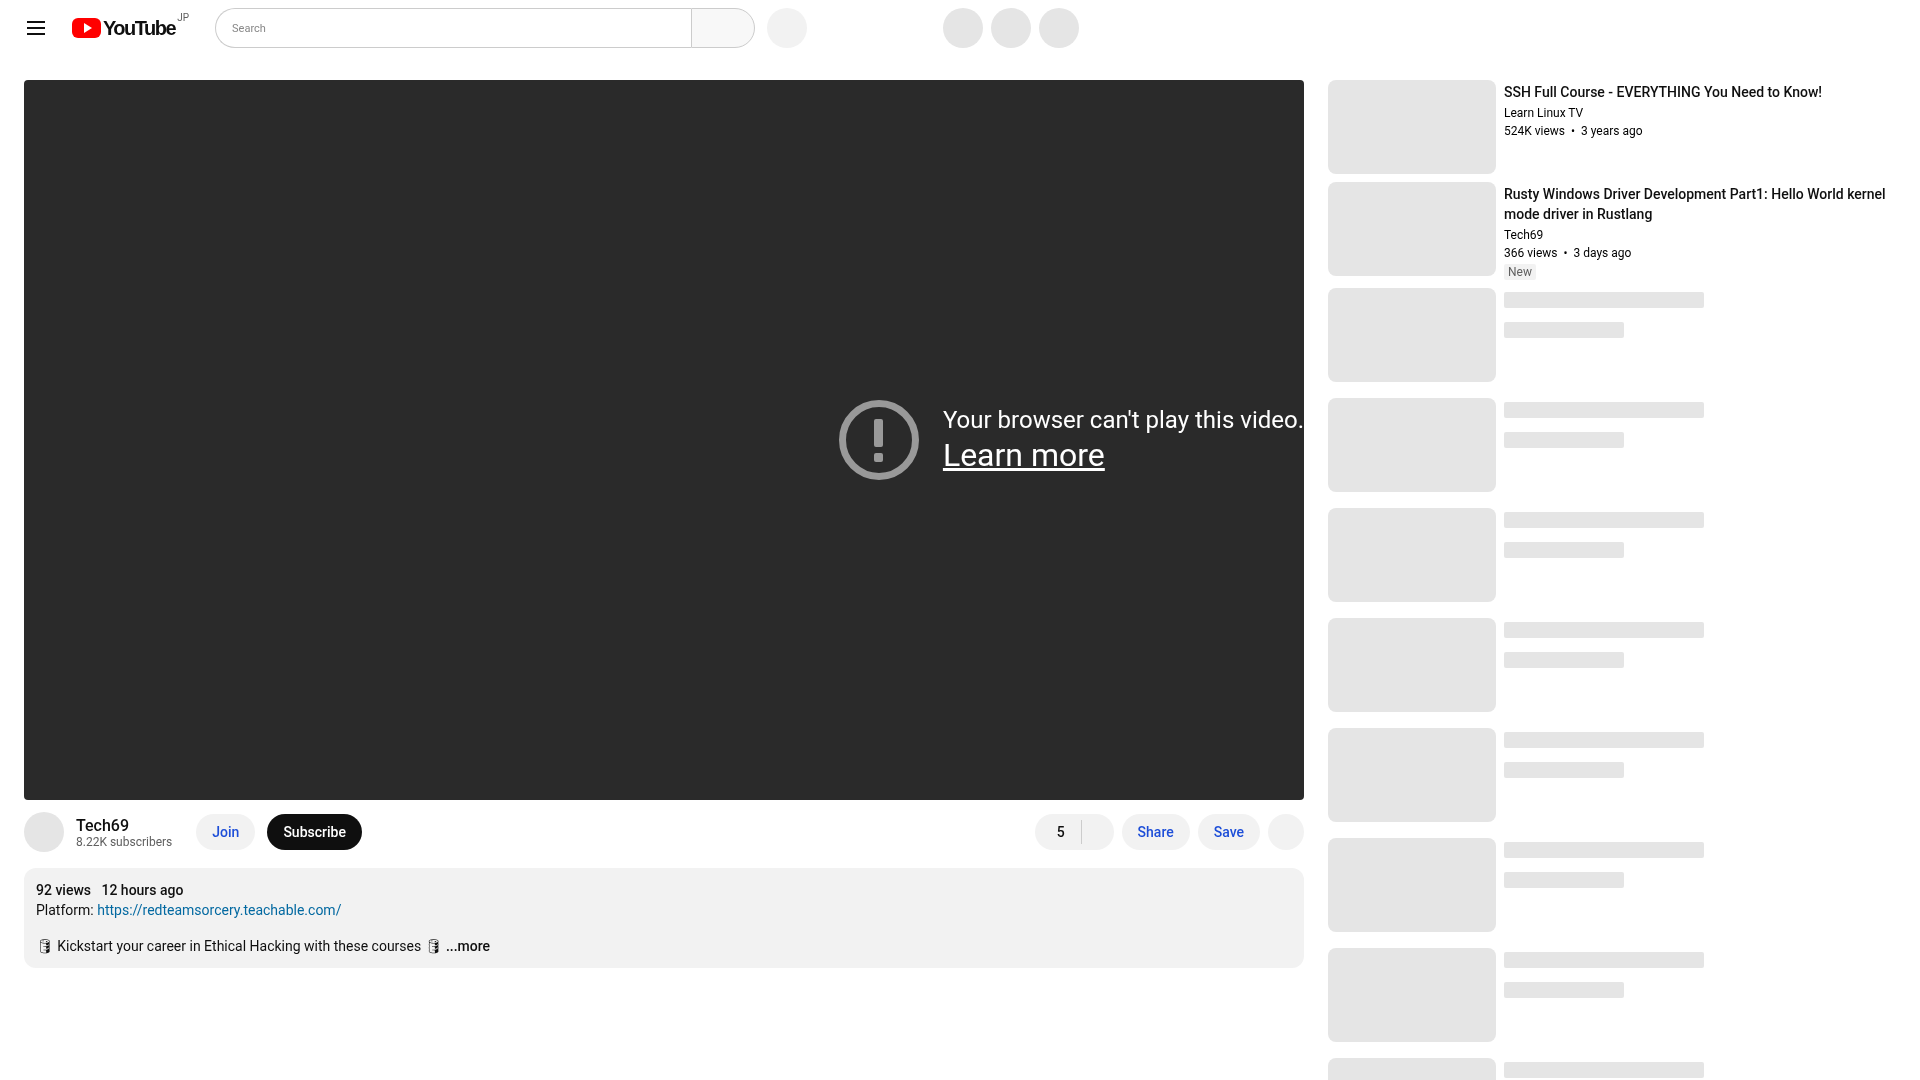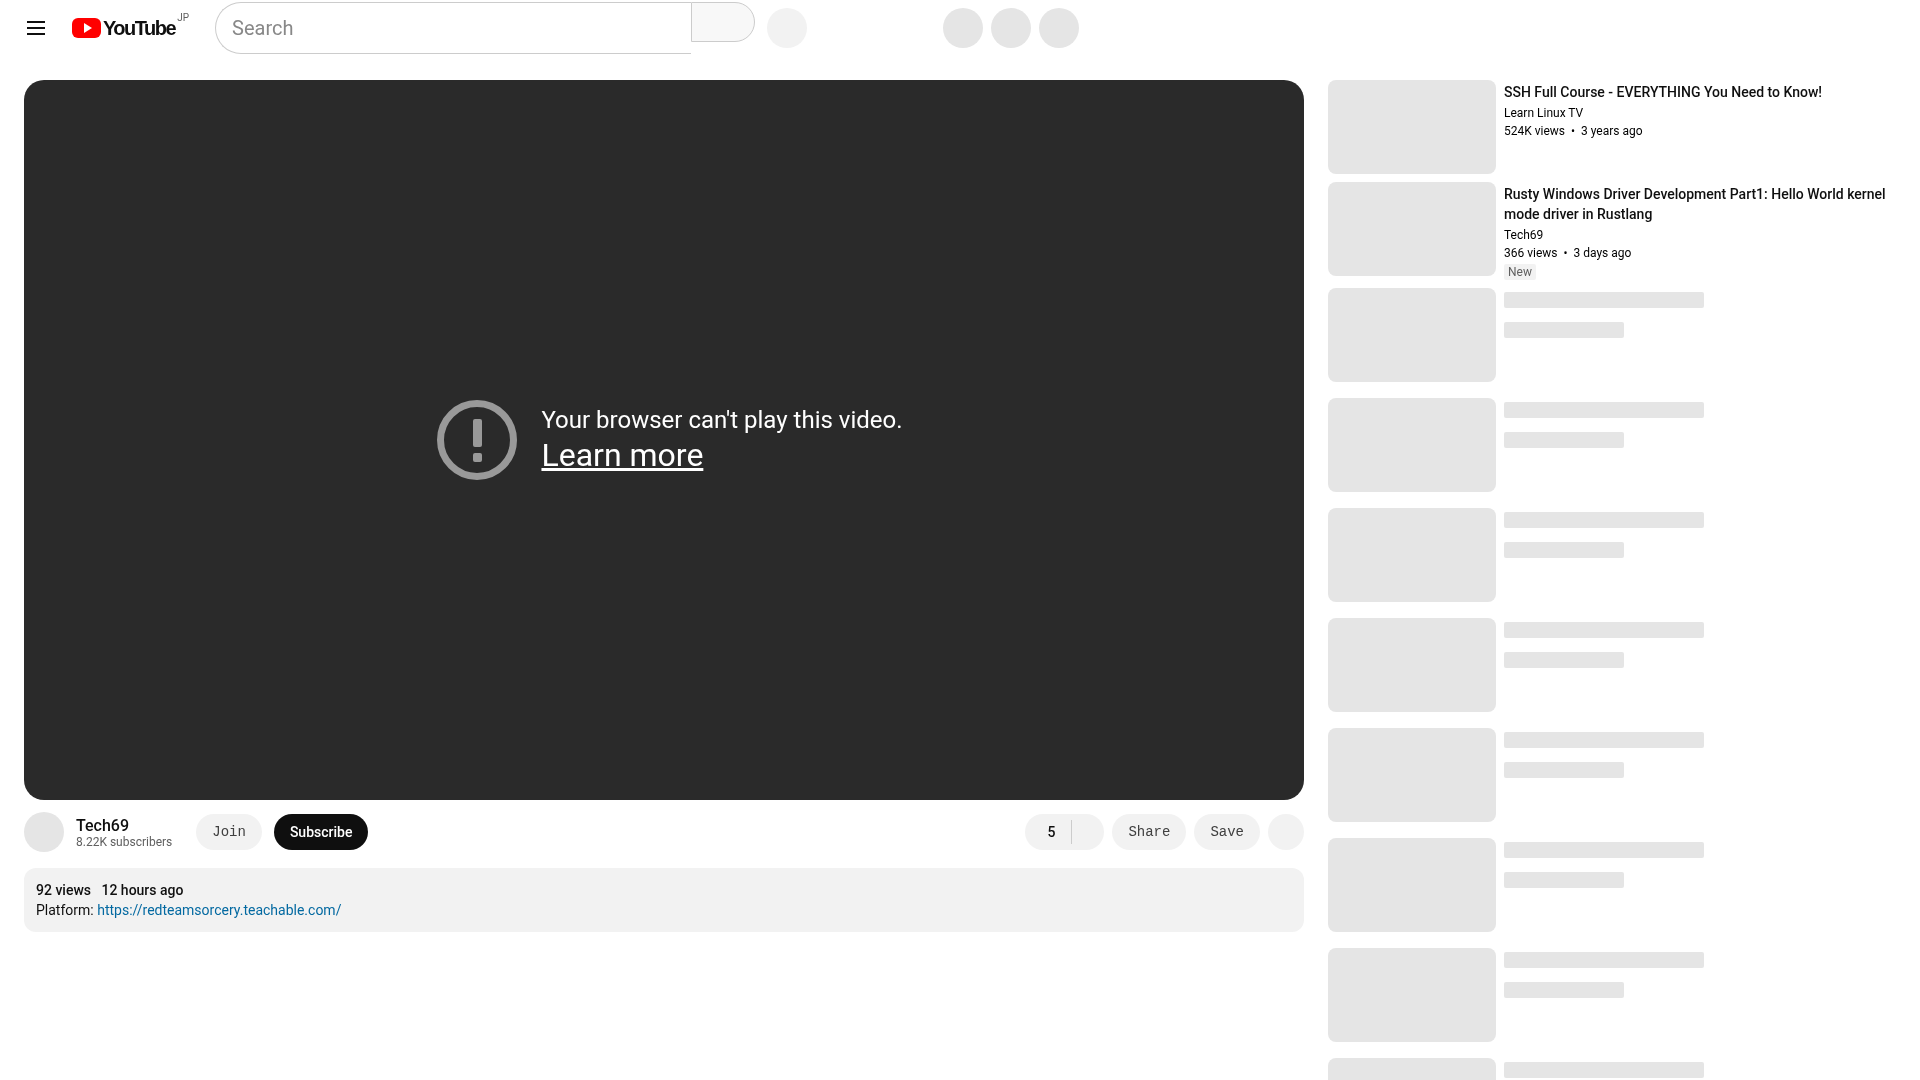--- a/index.html
+++ b/index.html
@@ -10,53 +10,53 @@
 .header-left { display: flex; align-items: center; }
 .menu-btn { width: 40px; height: 40px; border-radius: 50%; display: flex; align-items: center; justify-content: center; cursor: pointer; }
 .logo-wrap { display: flex; align-items: center; margin-left: 16px; position: relative; }
 .logo-icon { width: 29px; height: 20px; background: #ff0000; border-radius: 6px; display: flex; align-items: center; justify-content: center; }
 .logo-play { width: 0; height: 0; border-left: 8px solid #fff; border-top: 5px solid transparent; border-bottom: 5px solid transparent; margin-left: 2px;}
 .logo-text { font-family: Arial, sans-serif; font-size: 20px; font-weight: 700; letter-spacing: -1.5px; margin-left: 2px; }
 .country { font-size: 10px; color: #606060; position: absolute; top: -5px; right: -14px; }
 
 .header-center { display: flex; align-items: center; flex: 0 1 728px; margin-left: 40px; }
 .search-box { display: flex; flex: 1; max-width: 540px; }
-.search-input { flex: 1; height: 52px; border: 1px solid #ccc; border-right: none; border-radius: 40px 0 0 40px; padding: 0 16px; font-size: 20px; color: #0f0f0f; outline: none; }
+.search-input { flex: 1; height: 40px; border: 1px solid #ccc; border-right: none; border-radius: 40px 0 0 40px; padding: 0 16px; font-size: 11px; color: #0f0f0f; outline: none; }
 .search-input::placeholder { color: #888; }
 .search-btn { width: 64px; height: 40px; border: 1px solid #ccc; border-radius: 0 40px 40px 0; background: #f8f8f8; cursor: pointer; display:flex; align-items:center; justify-content:center;}
 .voice-btn { width: 40px; height: 40px; border-radius: 50%; background: #f2f2f2; margin-left: 12px; cursor: pointer; }
 
 .header-right { display: flex; align-items: center; gap: 8px; }
 .icon-circle { width: 40px; height: 40px; border-radius: 50%; background: #e5e5e5; cursor: pointer; }
 
 
 .main { display: flex; padding: 24px 24px 0 24px; gap: 24px; }
 .primary { width: 1280px; }
 .secondary { flex: 1; min-width: 400px; }
 
 
-.player { width: 100%; aspect-ratio: 16/9; background: #2a2a2a; border-radius: 20px; display: flex; align-items: center; justify-content: center; gap: 24px; padding-left: 12px; }
+.player { width: 100%; aspect-ratio: 16/9; background: #2a2a2a; border-radius: 4px; display: flex; align-items: center; justify-content: flex-end; gap: 24px; padding-left: 12px; }
 .error-icon { width: 80px; height: 80px; border-radius: 50%; border: 7px solid #999; display: flex; align-items: center; justify-content: center; }
 .exclaim { width: 10px; display:flex; flex-direction:column; align-items:center; gap:6px;}
 .exclaim-bar { width: 9px; height: 28px; background: #999; border-radius:2px;}
 .exclaim-dot { width: 9px; height: 9px; background: #999; border-radius:2px;}
 .error-text { color: #fff; font-size: 24px; }
 .error-link { color: #fff; text-decoration: underline; display: block; font-size: 32px; margin-top: 2px;}
 
 
 .video-title { font-size: 20px; font-weight: 700; margin-top: 12px; line-height: 28px; }
 
 
 .channel-row { display: flex; align-items: center; justify-content: space-between; margin-top: 12px; }
 .channel-left { display: flex; align-items: center; gap: 12px; }
 .avatar { width: 40px; height: 40px; border-radius: 50%; background: #e5e5e5; }
 .channel-name { font-size: 16px; font-weight: 500; }
 .sub-count { font-size: 12px; color: #606060; }
 .btn-pill { height: 36px; padding: 0 16px; border-radius: 18px; font-size: 14px; font-weight: 500; display: flex; align-items: center; cursor: pointer; border: none; }
-.btn-light { background: #f2f2f2; color: #404040; font-family: Liberation Mono, monospace; }
+.btn-light { background: #f2f2f2; color: #1d4ed8; }
 .btn-dark { background: #0f0f0f; color: #fff; }
 .actions { display: flex; gap: 8px; align-items: center; }
 .like-group { display: flex; background: #f2f2f2; border-radius: 18px; height: 36px; align-items: center; overflow: hidden; }
 .like-btn { padding: 0 16px; height: 100%; display: flex; align-items: center; gap: 6px; cursor: pointer; font-size: 14px; font-weight: 500;}
 .divider { width: 1px; height: 24px; background: #ccc; }
 .more-circle { width: 36px; height: 36px; border-radius: 50%; background: #f2f2f2; cursor: pointer; }
 
 
 .desc-box { background: #f2f2f2; border-radius: 12px; padding: 12px; margin-top: 16px; font-size: 14px; line-height: 20px; }
 .desc-meta { font-weight: 500; }
@@ -161,20 +161,24 @@
 
     <div class="desc-box">
       <div>
         <span class="desc-meta">92 views</span>
         <span> &nbsp;</span>
         <span class="desc-meta">12 hours ago</span>
       </div>
       <div>
         <span>Platform: </span><a class="desc-link">https://redteamsorcery.teachable.com/</a>
       </div>
+      <div class="desc-body" style="margin-top:16px;">
+        <span>🛢 Kickstart your career in Ethical Hacking with these courses 🛢 </span>
+        <span class="more-btn">...more</span>
+      </div>
     </div>
 
   </div>
 
   <div class="secondary">
     <div id="recs-container">
         <div class="rec-item">
     <div class="rec-thumb"></div>
     <div class="rec-info">
       <div class="rec-title">SSH Full Course - EVERYTHING You Need to Know!</div>

